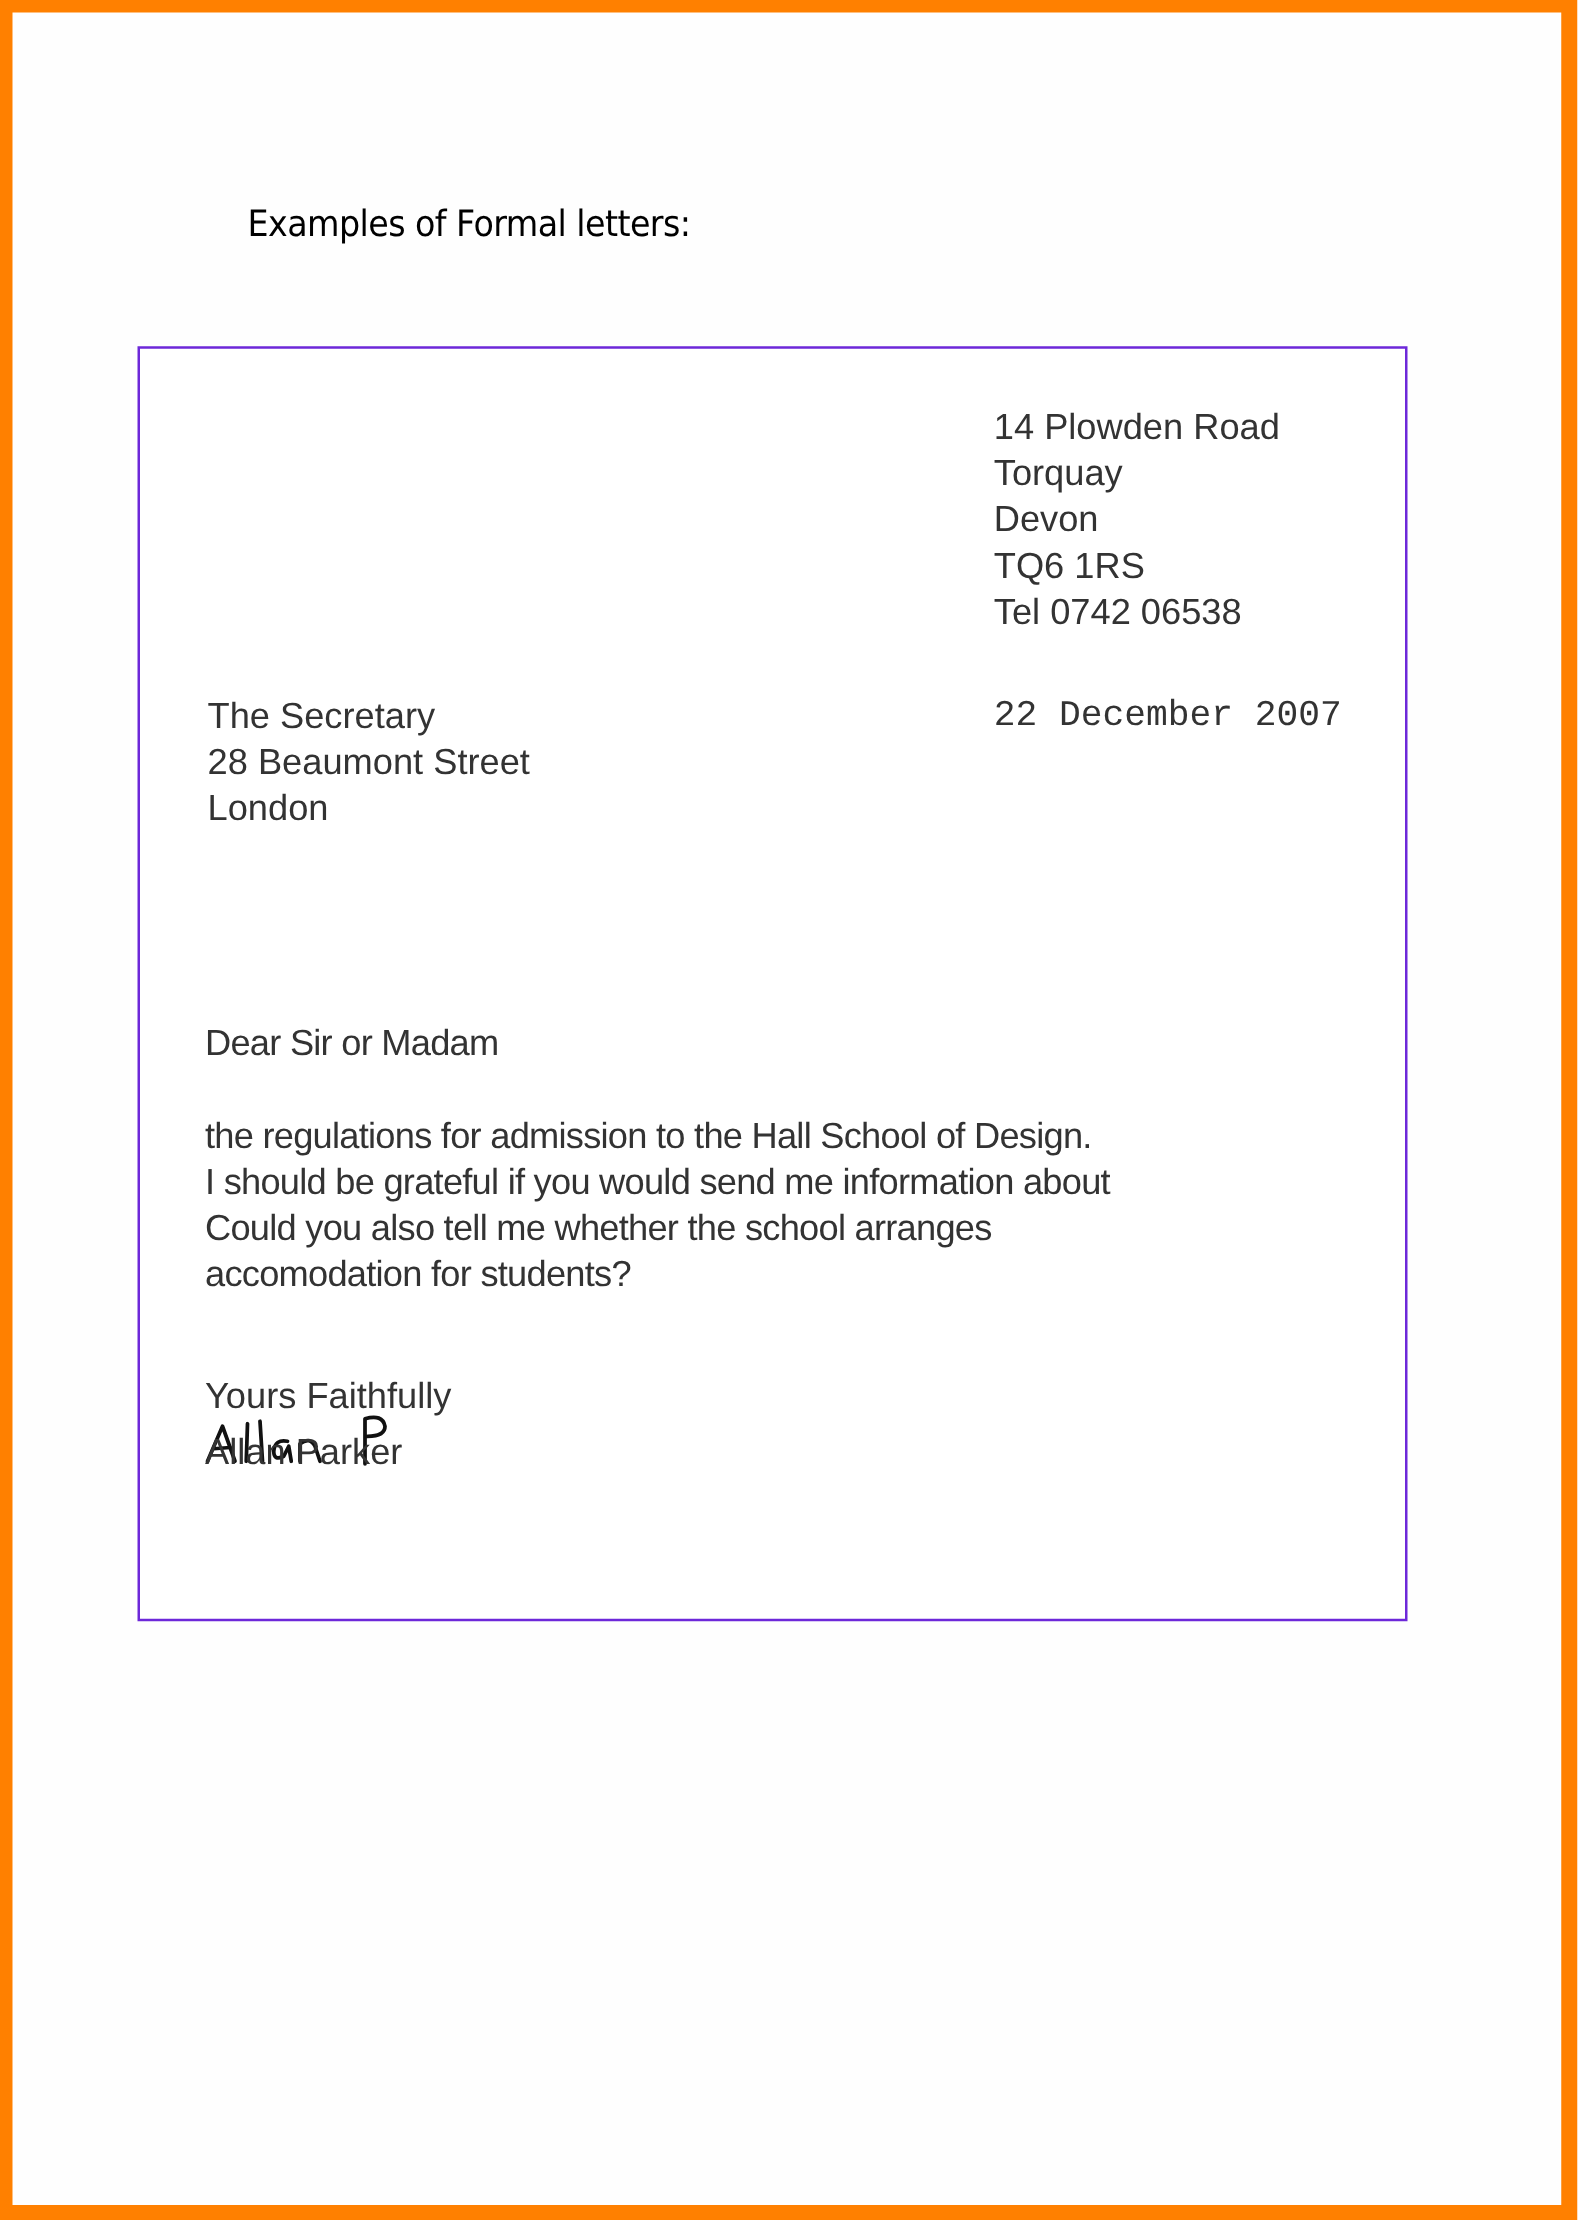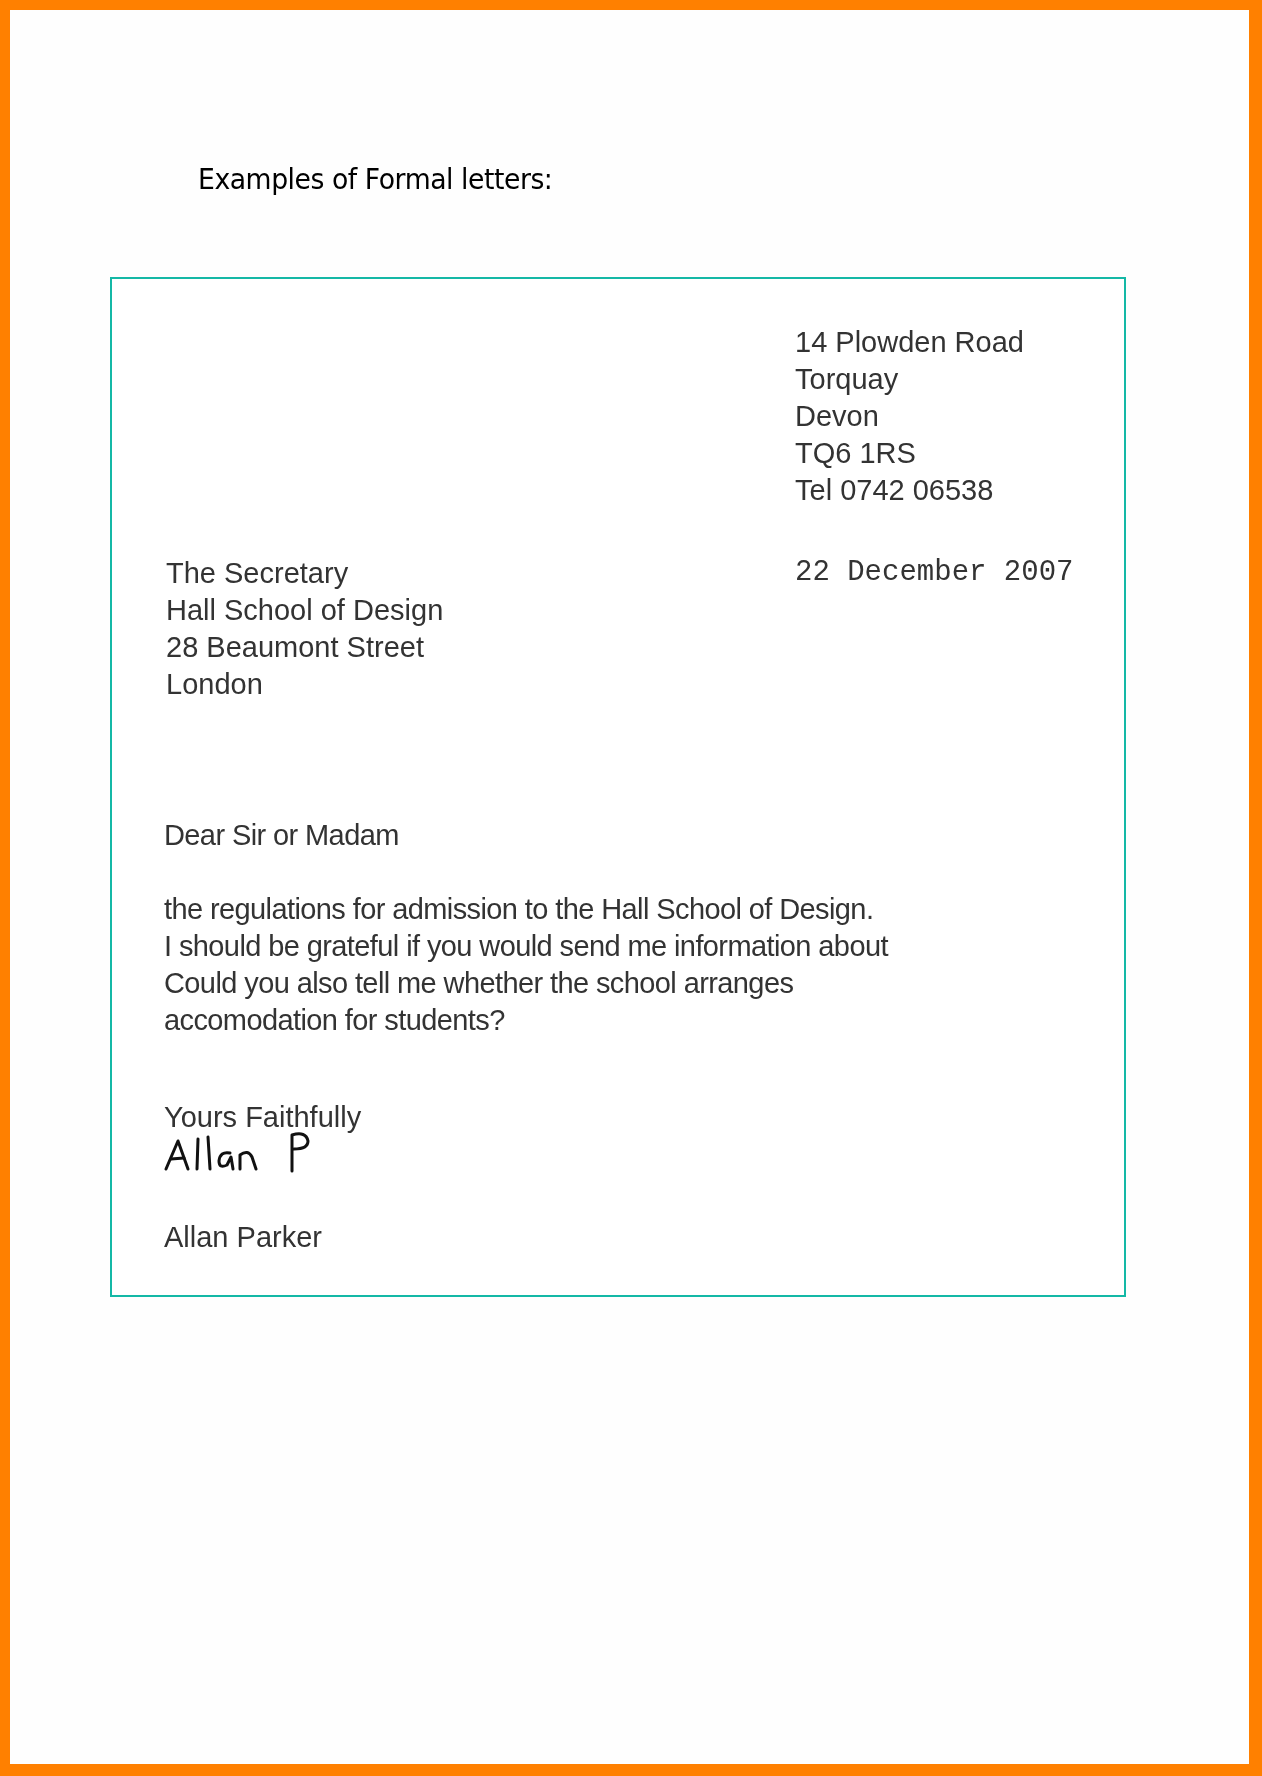--- a/index.html
+++ b/index.html
@@ -14,34 +14,34 @@
     border-width: 10px 13px 12px 10px;
     background: #fefefe;
   }
   .heading {
     position: absolute; left: 198px; top: 162px;
     font-family: "DejaVu Sans", sans-serif; font-size: 29px; color: #000;
     letter-spacing: -0.5px; transform: scaleX(0.92); transform-origin: left top;
   }
   .letter-box {
     position: absolute; left: 110px; top: 277px; width: 1016px; height: 1020px;
-    box-sizing: border-box; border: 2px solid #14b8a6; background: #ffffff;
+    box-sizing: border-box; border: 2px solid #6d28d9; background: #ffffff;
   }
   .txt {
     font-family: "Liberation Sans", sans-serif; font-size: 29px; color: #333;
     line-height: 37px; white-space: nowrap;
   }
   .sender { position: absolute; left: 683px; top: 45px; }
   .date { position: absolute; left: 683px; top: 275px; font-family: Liberation Mono, monospace; }
   .recipient { position: absolute; left: 54px; top: 276px; }
   .salutation { position: absolute; left: 52px; top: 538px; letter-spacing: -0.6px; }
   .body-text { position: absolute; left: 52px; top: 612px; letter-spacing: -0.6px; }
   .closing { position: absolute; left: 52px; top: 820px; text-align: right; }
   .signature { position: absolute; left: 52px; top: 848px; width: 160px; height: 48px; }
-  .name { position: absolute; left: 52px; top: 940px; }
+  .name { position: absolute; left: 52px; top: 865px; }
   .line { display: block; }
 </style>
 </head>
 <body>
 
 <div class="frame"></div>
 
 <div class="heading">Examples of Formal letters:</div>
 
 <div class="letter-box">
@@ -51,21 +51,20 @@
     <span class="line">Torquay</span>
     <span class="line">Devon</span>
     <span class="line">TQ6 1RS</span>
     <span class="line">Tel 0742 06538</span>
   </div>
 
   <div class="txt date">22 December 2007</div>
 
   <div class="txt recipient">
     <span class="line">The Secretary</span>
-    <span class="line">Hall School of Design</span>
     <span class="line">28 Beaumont Street</span>
     <span class="line">London</span>
   </div>
 
   <div class="txt salutation">Dear Sir or Madam</div>
 
   <div class="txt body-text">
     <span class="line">the regulations for admission to the Hall School of Design.</span>
     <span class="line">I should be grateful if you would send me information about</span>
     <span class="line">Could you also tell me whether the school arranges</span>

